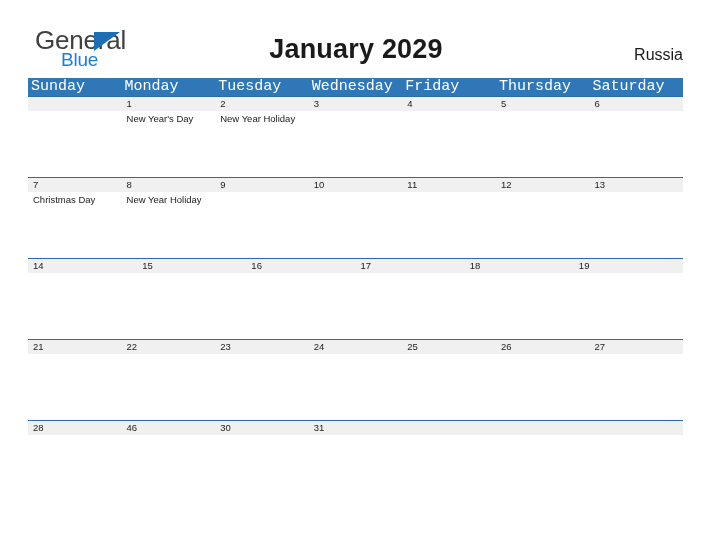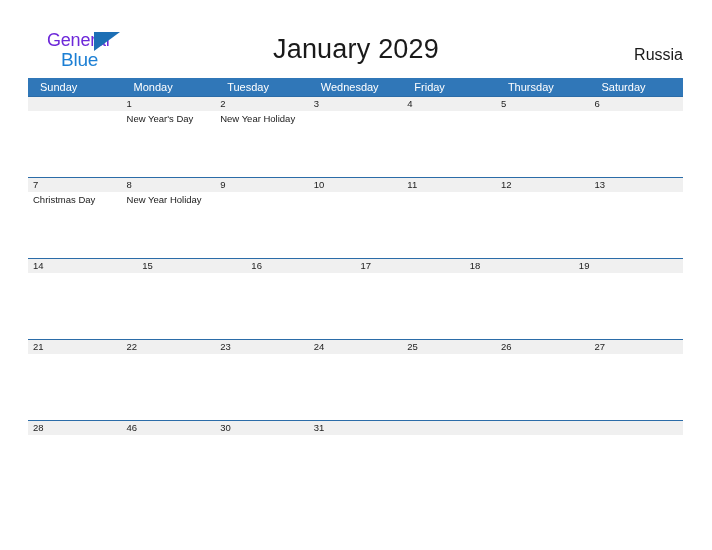--- a/index.html
+++ b/index.html
@@ -32,25 +32,25 @@
 
   .logo {
     position: absolute;
     left: 31px;
     top: 29px;
     width: 110px;
     height: 44px;
   }
   .logo-general {
     position: absolute;
-    left: 16px;
+    left: 4px;
     top: 0;
-    font-size: 18px;
+    font-size: 26px;
     line-height: 22px;
-    color: #6d28d9;
+    color: #404040;
     letter-spacing: -0.2px;
     white-space: nowrap;
   }
   .logo-tri {
     position: absolute;
     left: 63px;
     top: 3px;
     width: 0;
     height: 0;
     border-left: 26px solid #1c6fb5;
@@ -69,21 +69,21 @@
 
   .cal-title {
     position: absolute;
     left: 0;
     top: 33px;
     width: 712px;
     text-align: center;
     font-size: 27px;
     line-height: 32px;
     color: #1a1a1a;
-    font-weight: normal;
+    font-weight: bold;
     letter-spacing: 0.2px;
   }
 
   .country {
     position: absolute;
     right: 29px;
     top: 46px;
     font-size: 16px;
     line-height: 18px;
     color: #1a1a1a;
@@ -100,27 +100,28 @@
 
   .week-head {
     display: flex;
     width: 100%;
     height: 18px;
     background: #3077b8;
   }
   .week-head .dow {
     flex: 1 1 0;
     min-width: 0;
-    font-size: 11px;
+    font-size: 15px;
     line-height: 18px;
     color: #ffffff;
-    padding-left: 12px;
+    padding-left: 3px;
     box-sizing: border-box;
     white-space: nowrap;
     overflow: hidden;
+    font-family: Liberation Mono, monospace;
   }
 
   .week {
     width: 100%;
     height: 81px;
     position: relative;
   }
   .week-rule {
     width: 100%;
     height: 1px;

